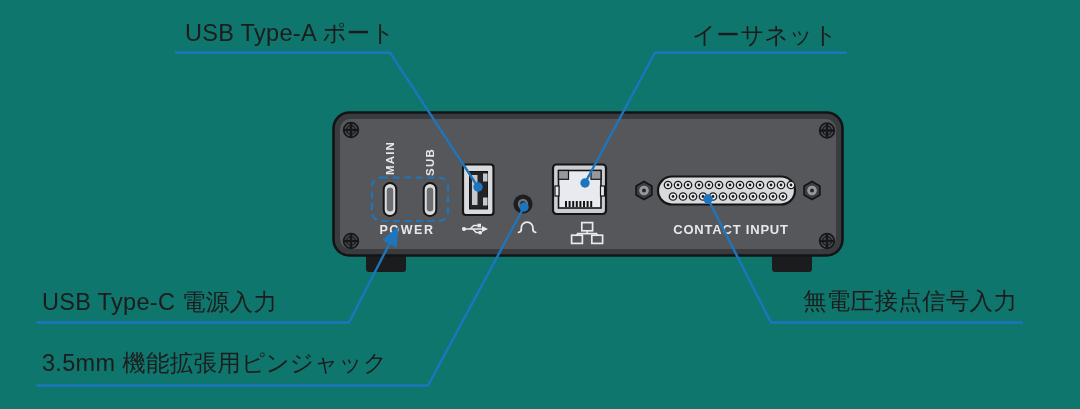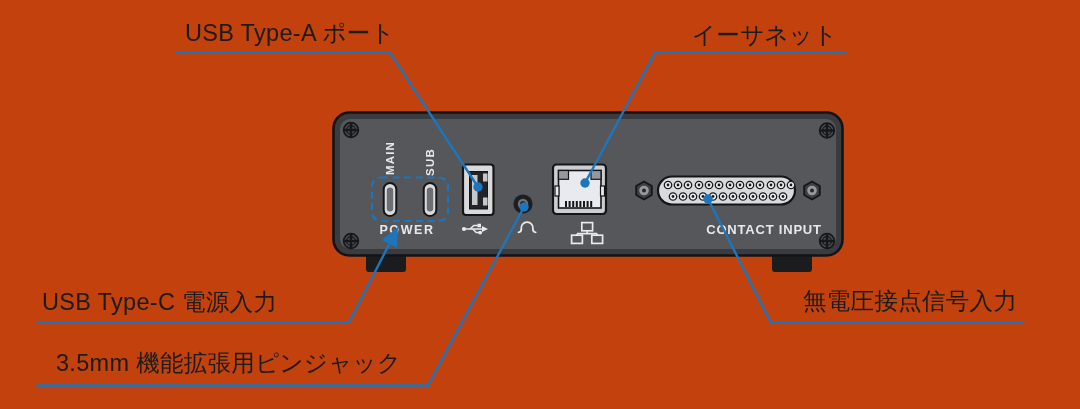--- a/index.html
+++ b/index.html
@@ -1,17 +1,17 @@
 <!DOCTYPE html>
 <html><head>
 <meta charset="utf-8">
 <style>
   html,body{margin:0;padding:0;background:#ffffff;}
   .fig{
-    position:relative;width:1080px;height:409px;background:#c2410c;overflow:hidden;
+    position:relative;width:1080px;height:409px;background:#0f766e;overflow:hidden;
     font-family:"Liberation Sans","DejaVu Sans",sans-serif;
   }
   .fig svg{position:absolute;left:0;top:0;}
   .jp-label{
     position:absolute;font-size:23.5px;line-height:1.15;color:#1c1c1c;
     white-space:nowrap;letter-spacing:0.3px;
   }
   .panel-label{
     position:absolute;color:#e7e8ea;font-weight:bold;white-space:nowrap;
     transform:translate(-50%,-50%);letter-spacing:1.5px;font-size:12.5px;
@@ -140,27 +140,27 @@
       <rect x="581.8" y="222.6" width="10.8" height="8.2"></rect>
       <rect x="571.6" y="235.2" width="10.8" height="8.2"></rect>
       <rect x="591.8" y="235.2" width="10.8" height="8.2"></rect>
       <path d="M587.2,230.8 V233.7 M577,233.7 H597.2 M577,233.7 V235.2 M597.2,233.7 V235.2"></path>
     </g>
   </svg>
 
   <div class="jp-label" style="left:185px;top:20px;">USB Type-A ポート</div>
   <div class="jp-label" style="left:42px;top:289px;">USB Type-C 電源入力</div>
   <div class="jp-label" style="left:692px;top:22px;">イーサネット</div>
-  <div class="jp-label" style="left:56px;top:350px;">3.5mm 機能拡張用ピンジャック</div>
+  <div class="jp-label" style="left:42px;top:350px;">3.5mm 機能拡張用ピンジャック</div>
   <div class="jp-label" style="left:803px;top:288px;text-align:right;">無電圧接点信号入力</div>
 
   <div class="panel-label vert" style="left:390px;top:158px;">MAIN</div>
   <div class="panel-label vert" style="left:430px;top:162px;">SUB</div>
   <div class="panel-label wide" style="left:407px;top:230px;">POWER</div>
-  <div class="panel-label contact" style="left:764px;top:229px;text-align:right;">CONTACT INPUT</div>
+  <div class="panel-label contact" style="left:731px;top:229px;text-align:right;">CONTACT INPUT</div>
 
   <svg width="1080" height="409" viewBox="0 0 1080 409">
     <defs>
       <marker id="arrw" markerWidth="9" markerHeight="9" refX="7" refY="4.5" orient="auto">
         <path d="M0.5,1 L8.5,4.5 L0.5,8 Z" fill="#1d76bd"></path>
       </marker>
     </defs>
     <g stroke="#1d76bd" stroke-width="2.4" fill="none" stroke-linejoin="miter">
       <polyline points="175,52.7 390,52.7 478,187"></polyline>
       <polyline points="846.5,52.7 655,52.7 585,183"></polyline>

